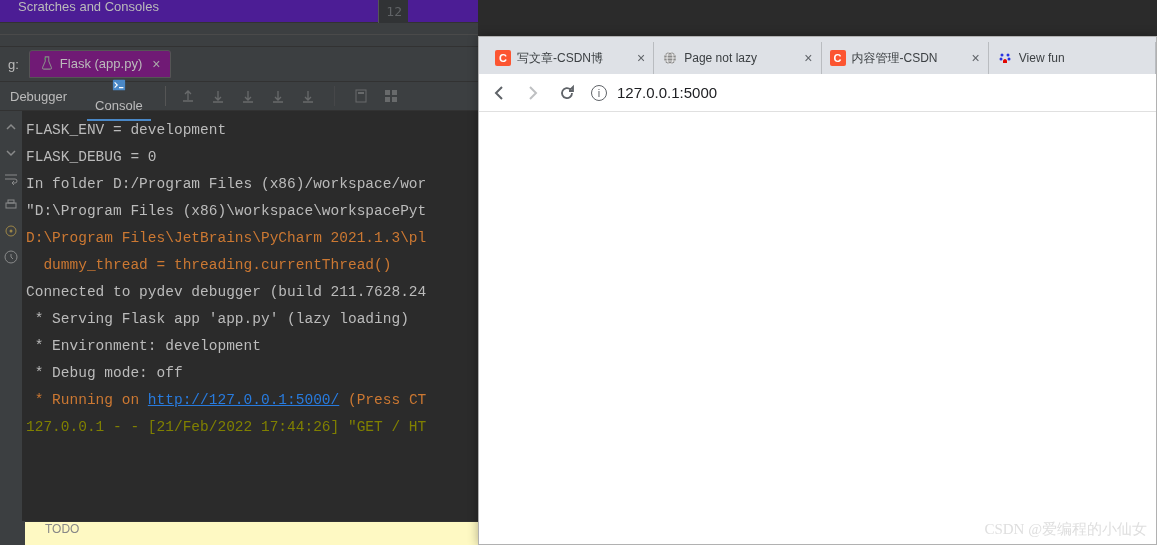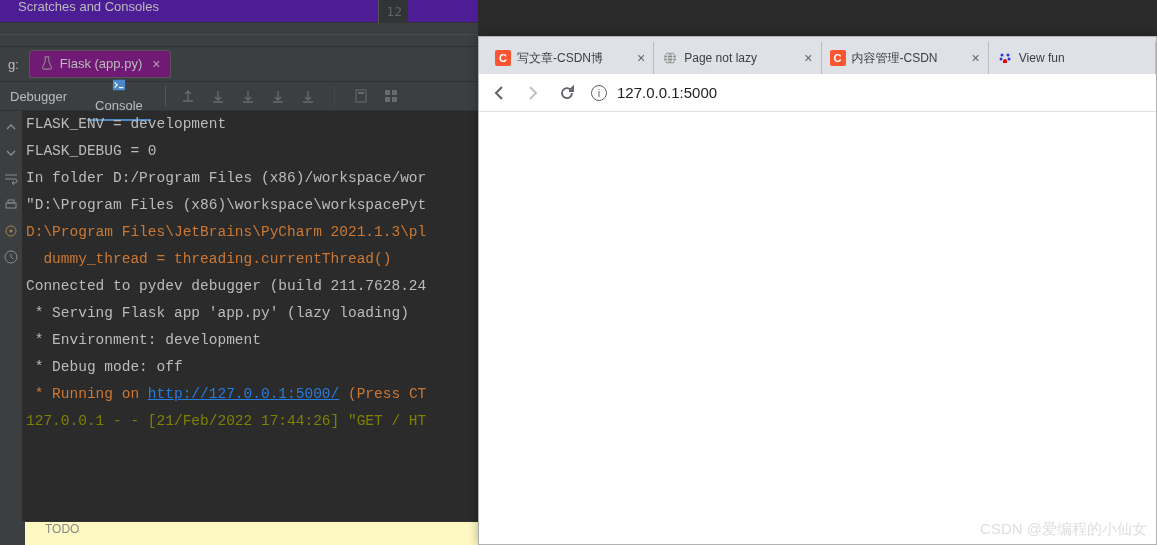--- a/index.html
+++ b/index.html
@@ -59,21 +59,21 @@
     .toolbar-icon { width: 16px; height: 16px; }
     .console-area {
       display: flex; height: 410px; background: #2b2b2b;
     }
     .side-icons {
       width: 22px; background: #3c3f41; display: flex; flex-direction: column;
       gap: 10px; padding-top: 8px; align-items: center;
     }
     .side-icon { width: 16px; height: 16px; opacity: 0.7; }
     .console-text {
-      flex: 1; padding: 0 4px;
+      flex: 1; padding: 6px 4px;
       font-family: "Consolas", "Courier New", monospace;
       font-size: 14.5px; line-height: 27px;
       color: #bbbbbb; white-space: pre; overflow: hidden;
     }
     .console-text .yellow { color: #cc7832; }
     .console-text .olive { color: #808000; }
     .console-text .link { color: #287bde; text-decoration: underline; }
     .editor-gutter {
       position: absolute; left: 378px; top: 0; width: 30px; height: 47px;
       background: #313335; color: #606366;
@@ -110,21 +110,21 @@
     .addr-field {
       flex: 1; display: flex; align-items: center; gap: 10px;
       color: #202124; font-size: 15px;
     }
     .info-icon { width: 16px; height: 16px; border: 1.5px solid #5f6368; border-radius: 50%;
       display: flex; align-items: center; justify-content: center; font-size: 11px; color: #5f6368; }
     .page-content { padding: 18px 14px; font-size: 16px; color: #000; }
     .watermark {
       position: absolute; right: 10px; bottom: 6px;
       color: rgba(200,200,200,0.6); font-size: 15px;
-      font-family: Liberation Sans, sans-serif;
+      font-family: Liberation Serif, serif;
     }
     .bottom-bar {
       position: absolute; left: 0; bottom: 0; width: 478px; height: 24px;
       background: #fef9c3; border-top: 1px solid #323232;
       display: flex; align-items: flex-start; gap: 18px; padding-left: 20px;
       color: #888; font-size: 12px; margin-left: 25px;
     }
   </style>
 </head>
 <body>

